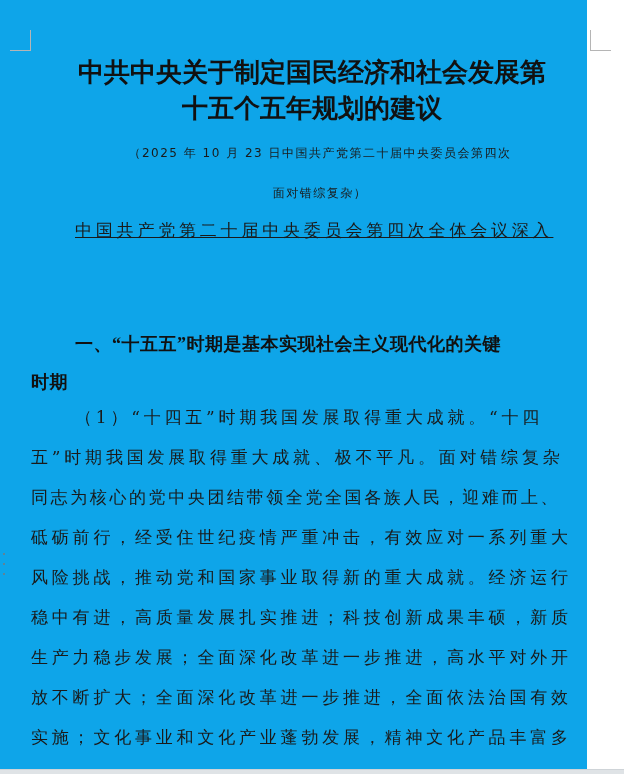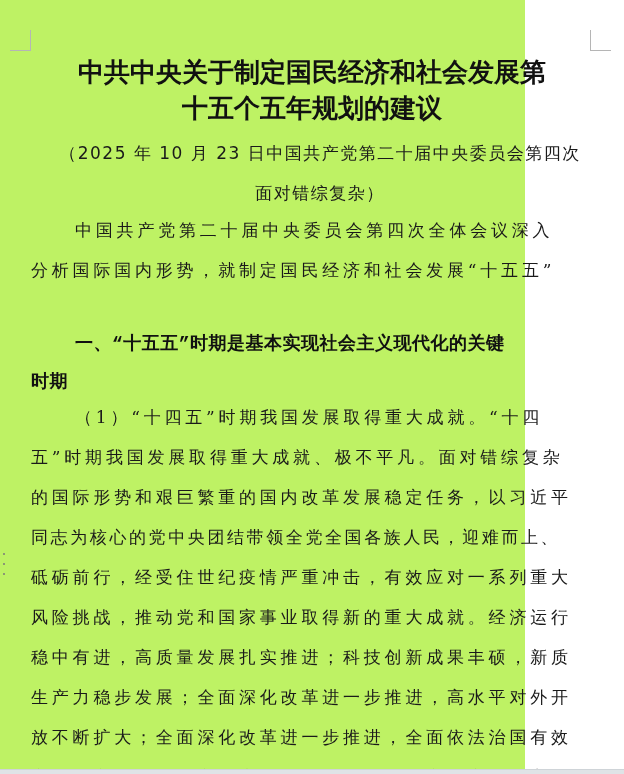--- a/index.html
+++ b/index.html
@@ -11,23 +11,23 @@
       width: 624px;
       height: 774px;
       position: relative;
       overflow: hidden;
       font-family: "DejaVu Sans", sans-serif;
       color: #1a1a1a;
     }
     .page {
       position: absolute;
       left: 0; top: 0;
-      width: 525px;
+      width: 587px;
       height: 770px;
-      background: #bef264;
+      background: #0ea5e9;
     }
     .bottom-band {
       position: absolute;
       left: 0; bottom: 0;
       width: 624px;
       height: 4px;
       background: #dfe3e6;
       border-top: 1px solid #cfd4d8;
     }
     .corner {
@@ -74,44 +74,44 @@
       font-size: 26px;
       line-height: 36px;
       color: #111111;
       letter-spacing: 0px;
     }
     .subtitle {
       position: absolute;
       left: 30px; top: 133px;
       width: 580px;
       font-family: "DejaVu Sans", sans-serif;
-      font-size: 17px;
+      font-size: 12px;
       line-height: 40px;
       color: #1a1a1a;
       text-align: center;
       letter-spacing: 1.5px;
     }
     .body-text {
       position: absolute;
       left: 31px;
       width: 562px;
       font-family: "DejaVu Serif", serif;
       font-size: 17px;
       line-height: 40px;
       color: #1a1a1a;
       letter-spacing: 3.8px;
       text-align: justify;
     }
-    .para1 { top: 210px; text-indent: 44px; }
+    .para1 { top: 210px; text-indent: 44px; text-decoration: underline; }
     .heading1 {
       position: absolute;
       left: 31px;
       top: 325px;
       width: 562px;
-      font-family: Liberation Mono, monospace;
+      font-family: Liberation Serif, serif;
       font-weight: bold;
       font-size: 18px;
       line-height: 38px;
       color: #111111;
       text-indent: 44px;
       letter-spacing: 0.5px;
     }
     .para2 { top: 397px; text-indent: 44px; }
     .line {
       display: block;
@@ -137,32 +137,30 @@
     <span class="line">十五个五年规划的建议</span>
   </div>
 
   <div class="subtitle">
     <span class="line">（2025 年 10 月 23 日中国共产党第二十届中央委员会第四次</span>
     <span class="line">面对错综复杂）</span>
   </div>
 
   <div class="body-text para1">
     <span class="line" style="text-indent:44px">中国共产党第二十届中央委员会第四次全体会议深入</span>
-    <span class="line" style="text-indent:0">分析国际国内形势，就制定国民经济和社会发展“十五五”</span>
   </div>
 
   <div class="heading1">
     <span class="line" style="text-indent:44px">一、“十五五”时期是基本实现社会主义现代化的关键</span>
     <span class="line" style="text-indent:0">时期</span>
   </div>
 
   <div class="body-text para2">
     <span class="line" style="text-indent:44px">（1）“十四五”时期我国发展取得重大成就。“十四</span>
     <span class="line" style="text-indent:0">五”时期我国发展取得重大成就、极不平凡。面对错综复杂</span>
-    <span class="line" style="text-indent:0">的国际形势和艰巨繁重的国内改革发展稳定任务，以习近平</span>
     <span class="line" style="text-indent:0;letter-spacing:2.6px">同志为核心的党中央团结带领全党全国各族人民，迎难而上、</span>
     <span class="line" style="text-indent:0">砥砺前行，经受住世纪疫情严重冲击，有效应对一系列重大</span>
     <span class="line" style="text-indent:0">风险挑战，推动党和国家事业取得新的重大成就。经济运行</span>
     <span class="line" style="text-indent:0">稳中有进，高质量发展扎实推进；科技创新成果丰硕，新质</span>
     <span class="line" style="text-indent:0">生产力稳步发展；全面深化改革进一步推进，高水平对外开</span>
     <span class="line" style="text-indent:0">放不断扩大；全面深化改革进一步推进，全面依法治国有效</span>
     <span class="line" style="text-indent:0">实施；文化事业和文化产业蓬勃发展，精神文化产品丰富多</span>
   </div>
 
 </div>

